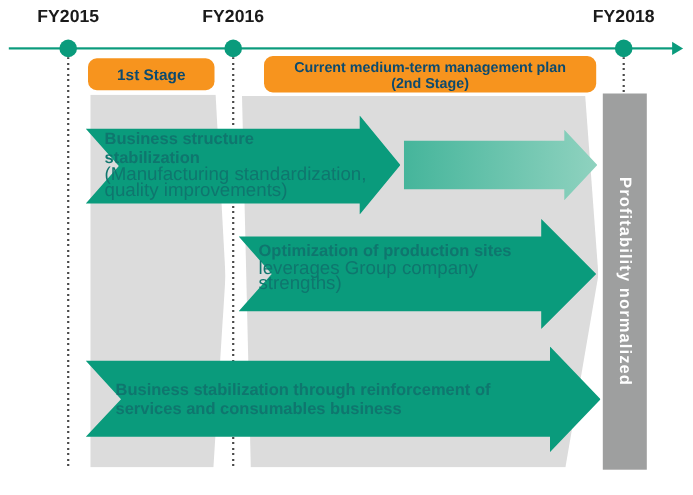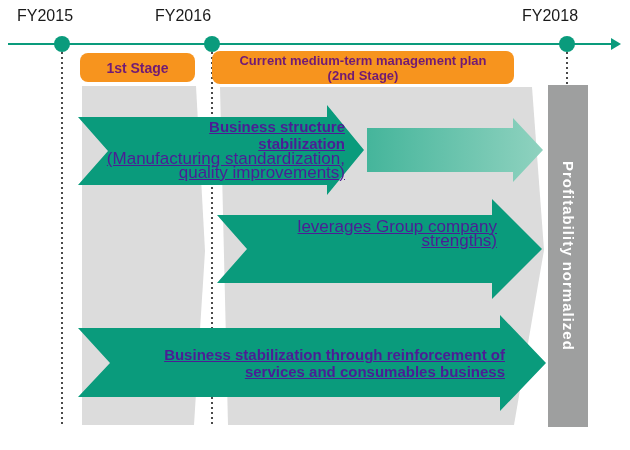--- a/index.html
+++ b/index.html
@@ -20,40 +20,40 @@
     background:repeating-linear-gradient(to bottom, var(--dot) 0 2px, transparent 2px 5px);}
   .dl-2015{left:61px;top:52px;height:373px;}
   .dl-2016{left:211px;top:52px;height:373px;}
   .dl-2018{left:566px;top:52px;height:33px;}
   
   .tl-line{position:absolute;left:8px;top:43px;width:604px;height:2px;background:var(--teal);}
   .tl-arrowhead{position:absolute;left:611px;top:38px;width:0;height:0;
     border-top:6px solid transparent;border-bottom:6px solid transparent;border-left:10px solid var(--teal);}
   .tl-dot{position:absolute;width:16px;height:16px;border-radius:50%;background:var(--teal);top:36px;}
   .dot-2015{left:54px;} .dot-2016{left:204px;} .dot-2018{left:559px;}
-  .fy{position:absolute;top:7px;width:90px;text-align:left;font-size:16px;font-weight:normal;color:var(--ink);}
-  .fy-2015{left:17px;} .fy-2016{left:155px;} .fy-2018{left:522px;}
+  .fy{position:absolute;top:7px;width:90px;text-align:center;font-size:16px;font-weight:bold;color:var(--ink);}
+  .fy-2015{left:17px;} .fy-2016{left:167px;} .fy-2018{left:522px;}
   
-  .stage{position:absolute;background:var(--orange);border-radius:8px;color:#701a75;font-weight:bold;
+  .stage{position:absolute;background:var(--orange);border-radius:8px;color:#0c4a6e;font-weight:bold;
     display:flex;flex-direction:column;align-items:center;justify-content:center;text-align:center;}
   .stage-1{left:80px;top:53px;width:115px;height:29px;font-size:14px;}
-  .stage-2{left:212px;top:51px;width:302px;height:33px;font-size:13px;line-height:15px;}
+  .stage-2{left:240px;top:51px;width:302px;height:33px;font-size:13px;line-height:15px;}
   
   .arrow{position:absolute;background:var(--teal);}
   .a1{left:78px;top:105px;width:286px;height:90px;
     clip-path:polygon(0 12px,249px 12px,249px 0,286px 45px,249px 90px,249px 80px,0 80px,30px 46px);}
   .a1b{left:367px;top:118px;width:176px;height:64px;
     background:linear-gradient(to right,var(--teal-light1),var(--teal-light2));
     clip-path:polygon(0 10px,146px 10px,146px 0,176px 32px,146px 64px,146px 54px,0 54px);}
   .a2{left:217px;top:199px;width:325px;height:100px;
     clip-path:polygon(0 16px,275px 16px,275px 0,325px 50px,275px 100px,275px 84px,0 84px,30px 50px);}
   .a3{left:78px;top:315px;width:468px;height:96px;
     clip-path:polygon(0 13px,422px 13px,422px 0,468px 48px,422px 96px,422px 82px,0 82px,32px 48px);}
   
-  .atext{position:absolute;color:#4c1d95;text-align:right;text-decoration:underline;}
+  .atext{position:absolute;color:#0f766e;text-align:left;}
   .atext .b{display:block;font-size:15px;font-weight:bold;line-height:17px;}
   .atext .s{display:block;font-size:17px;line-height:14px;}
   .t1{left:95px;top:118px;width:250px;}
   .t2{left:235px;top:220px;width:262px;}
   .t3{left:105px;top:346px;width:400px;}
   
   .pbar{position:absolute;left:548px;top:85px;width:40px;height:342px;background:var(--bar);
     display:flex;align-items:center;justify-content:center;}
   .pbar span{writing-mode:vertical-rl;color:#fff;font-size:15px;font-weight:bold;letter-spacing:1px;white-space:nowrap;}
 </style>
@@ -92,20 +92,21 @@
   <div class="arrow a2"></div>
   <div class="arrow a3"></div>
 
   <div class="atext t1">
     <span class="b">Business structure</span>
     <span class="b">stabilization</span>
     <span class="s">(Manufacturing standardization,</span>
     <span class="s">quality improvements)</span>
   </div>
   <div class="atext t2">
+    <span class="b">Optimization of production sites</span>
     <span class="s">leverages Group company strengths)</span>
   </div>
   <div class="atext t3">
     <span class="b">Business stabilization through reinforcement of</span>
     <span class="b">services and consumables business</span>
   </div>
 
   <div class="pbar">
     <span>Profitability normalized</span>
   </div>

